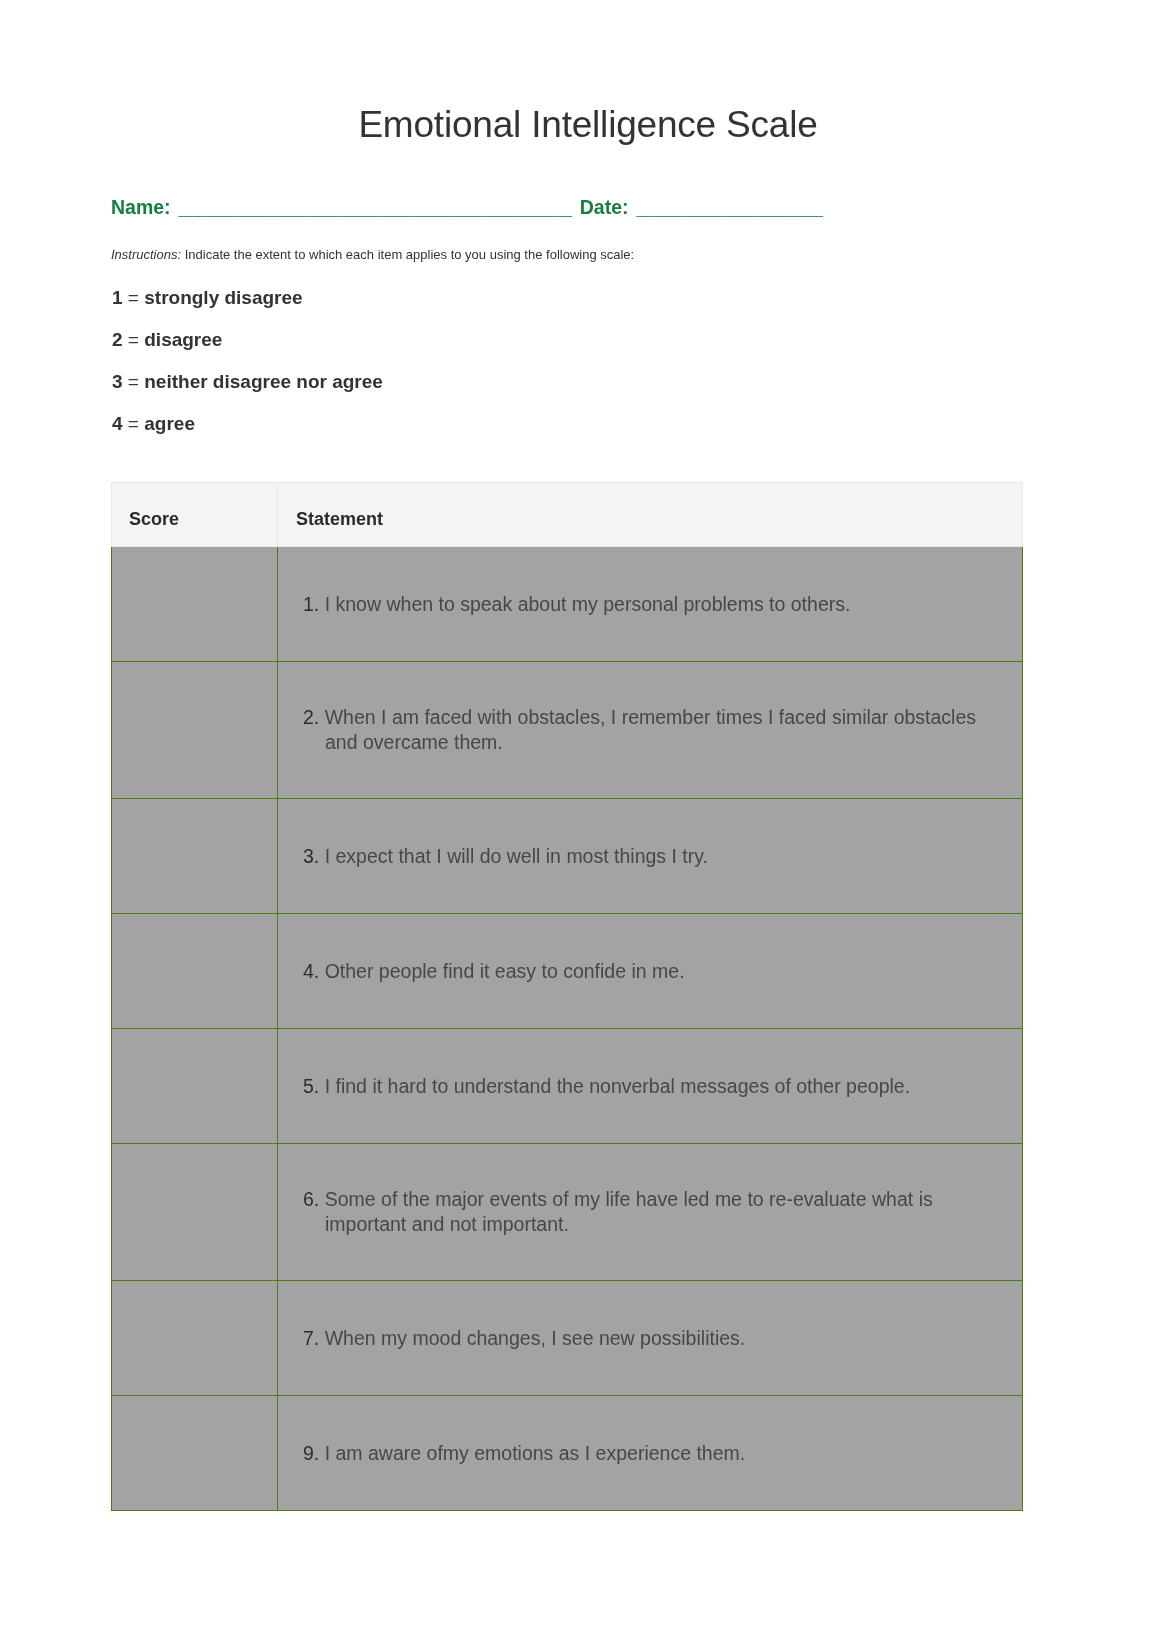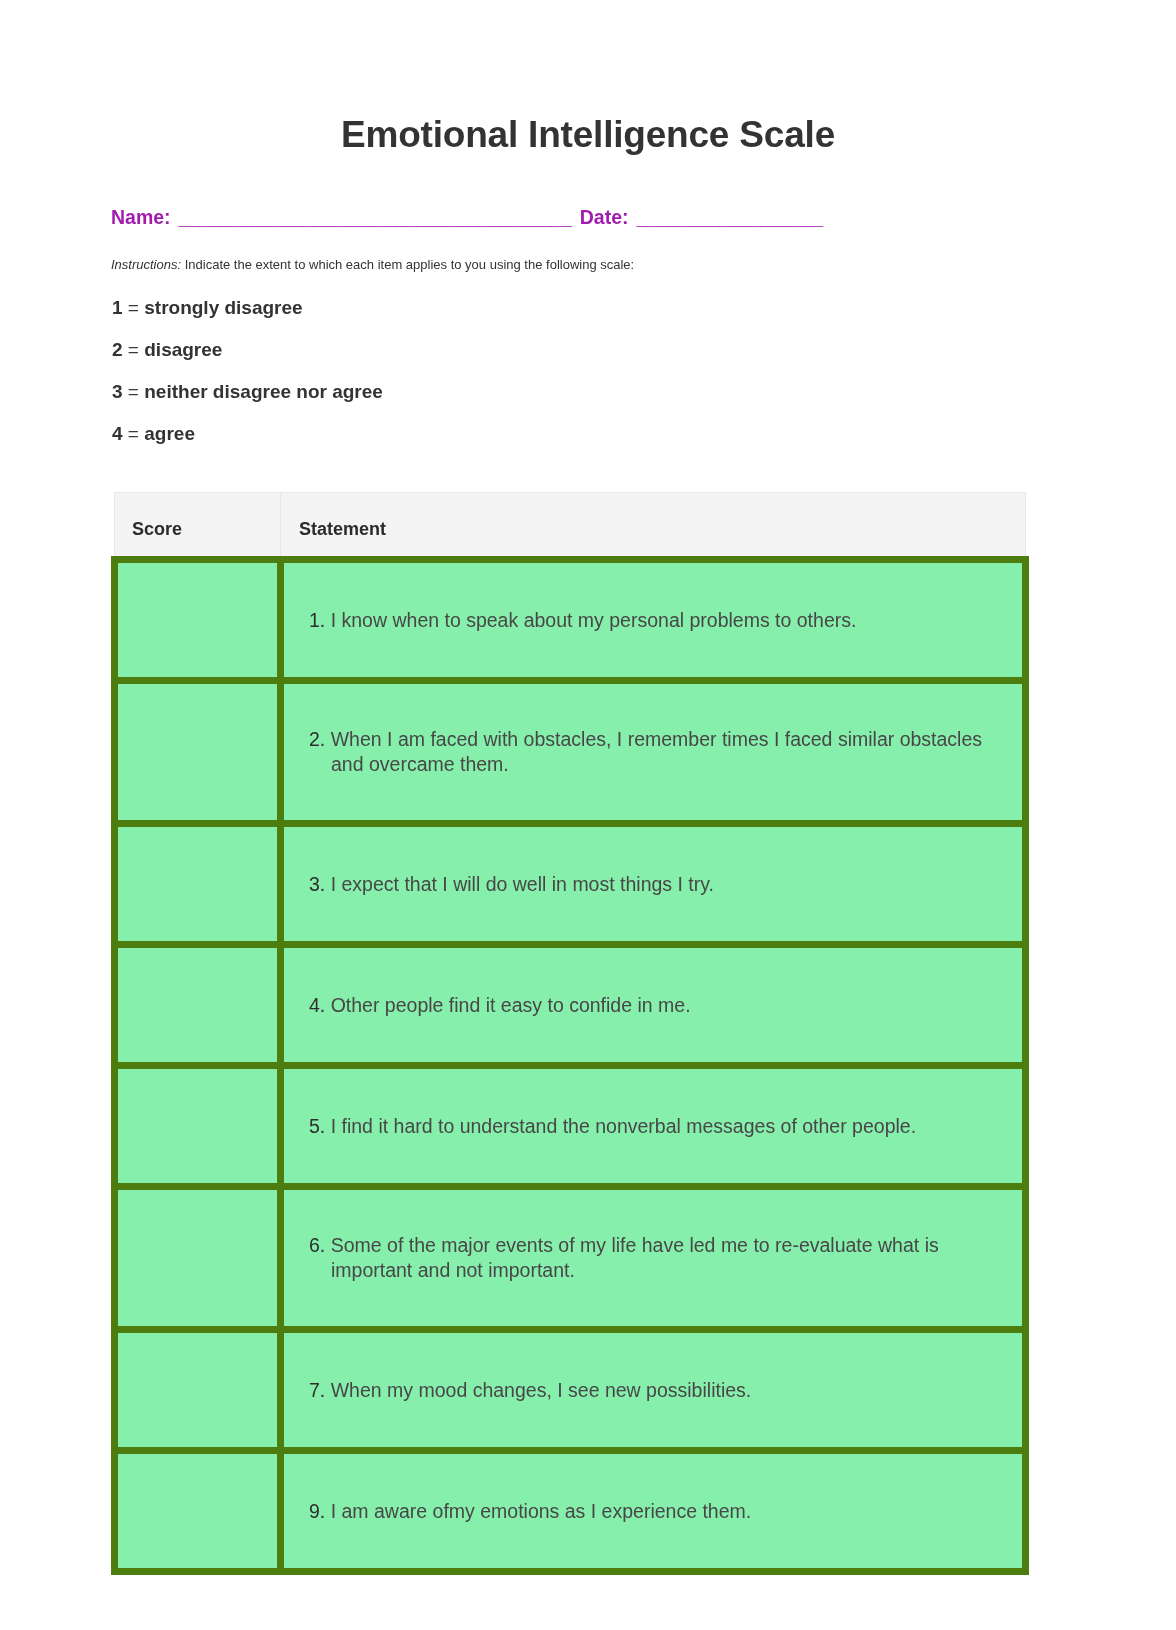--- a/index.html
+++ b/index.html
@@ -18,37 +18,37 @@
     position: relative;
     width: 1176px;
     height: 1630px;
     box-sizing: border-box;
     padding: 0 111px;
     background: #ffffff;
   }
 
   
   .doc-title {
-    margin: 16px;
+    margin: 6px;
     padding-top: 96px;
     text-align: center;
     font-size: 37px;
     line-height: 46px;
-    font-weight: bold;
+    font-weight: normal;
     color: #333333;
     letter-spacing: -0.2px;
   }
 
   
   .identity-row {
     margin-top: 46px;
     font-size: 19.5px;
     line-height: 26px;
     font-weight: bold;
-    color: #a21caf;
+    color: #15803d;
     white-space: nowrap;
   }
   .identity-row .rule {
     font-weight: bold;
     letter-spacing: -0.5px;
   }
   .identity-row .gap {
     display: inline-block;
     width: 8px;
   }
@@ -103,23 +103,23 @@
     text-align: left;
     padding: 25px 0 16px 17px;
     height: 20px;
     vertical-align: middle;
   }
   .scale-table thead th.statement-head {
     padding-left: 18px;
   }
 
   .scale-table tbody td {
-    border: 7px solid #4d7c0f;
+    border: 1px solid #4d7c0f;
     vertical-align: middle;
-    background: #86efac;
+    background: #a3a3a3;
   }
   .scale-table tbody td.score-cell {
     padding: 0;
   }
   .scale-table tbody td.statement-cell {
     padding: 14px 22px 14px 25px;
     font-size: 19.5px;
     line-height: 25px;
     color: #3f3f3f;
     font-weight: normal;

